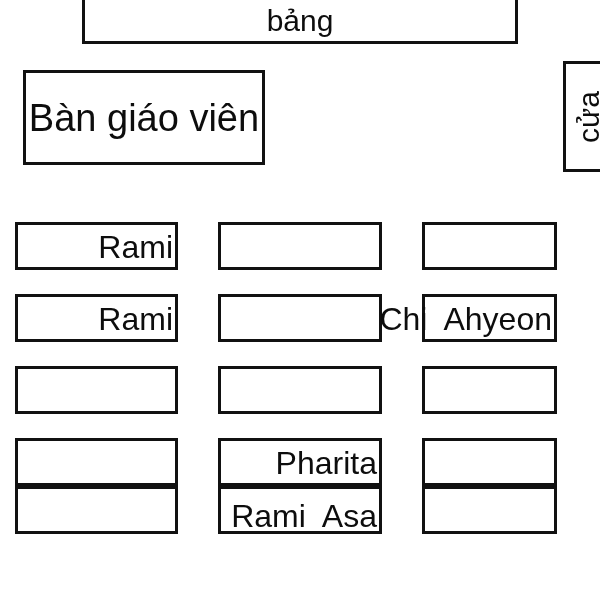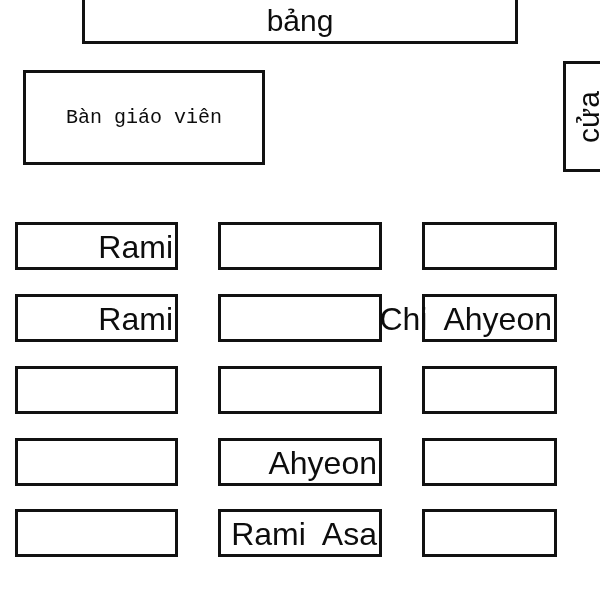--- a/index.html
+++ b/index.html
@@ -48,22 +48,21 @@
 
   
   #teacher-desk {
     left: 23px;
     top: 70px;
     width: 242px;
     height: 95px;
     justify-content: center;
   }
   #teacher-desk .label {
-    font-size: 20px;
-    font-family: Liberation Mono, monospace;
+    font-size: 38px;
   }
 
   
   #door {
     left: 563px;
     top: 61px;
     width: 52px;
     height: 111px;
     justify-content: center;
   }
@@ -87,21 +86,21 @@
   }
 
   .col-1 { left: 15px;  width: 163px; }
   .col-2 { left: 218px; width: 164px; }
   .col-3 { left: 422px; width: 135px; }
 
   .row-1 { top: 222px; }
   .row-2 { top: 294px; }
   .row-3 { top: 366px; }
   .row-4 { top: 438px; }
-  .row-5 { top: 509px; }
+  .row-5 { top: 486px; align-items: flex-end; }
 </style>
 </head>
 <body>
 
 <div id="canvas">
 
   <div class="box" id="board">
     <span class="label">bảng</span>
   </div>
 
@@ -140,21 +139,21 @@
     <span class="label"></span>
   </div>
   <div class="box desk col-3 row-3">
     <span class="label"></span>
   </div>
 
   <div class="box desk col-1 row-4">
     <span class="label"></span>
   </div>
   <div class="box desk col-2 row-4">
-    <span class="label">Ahyeon</span>
+    <span class="label">Pharita</span>
   </div>
   <div class="box desk col-3 row-4">
     <span class="label"></span>
   </div>
 
   <div class="box desk col-1 row-5">
     <span class="label"></span>
   </div>
   <div class="box desk col-2 row-5">
     <span class="label">Rami  Asa</span>

